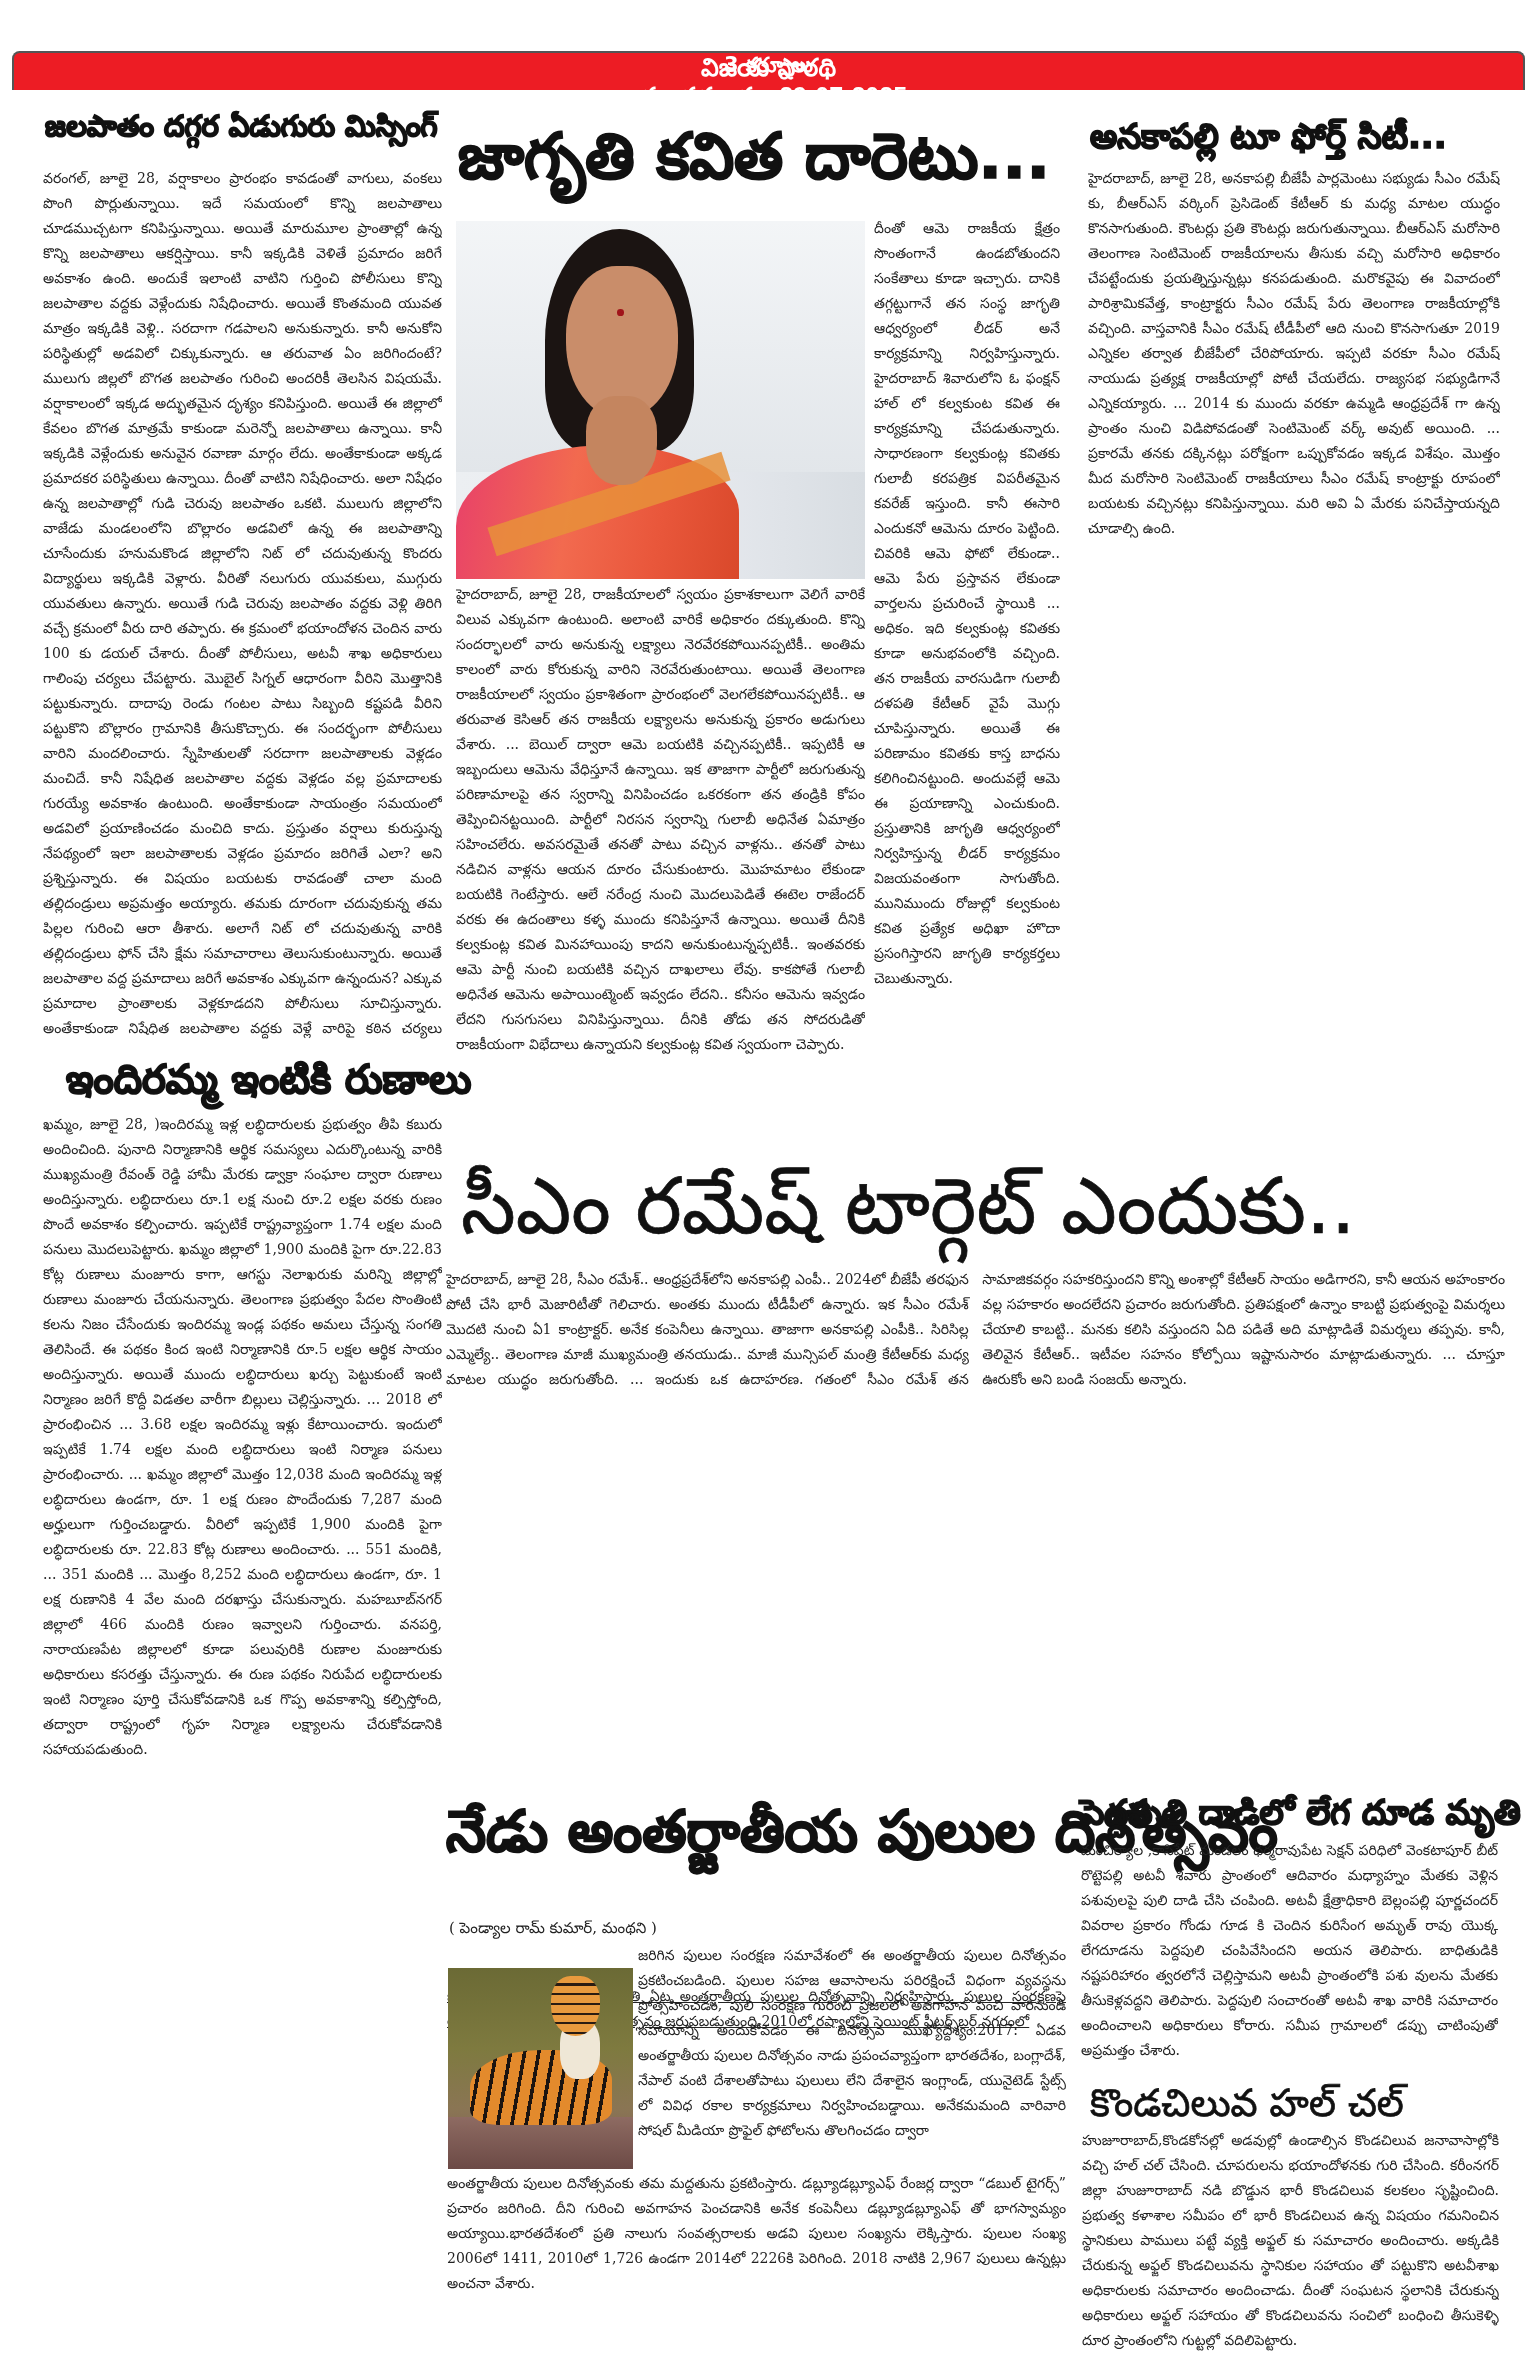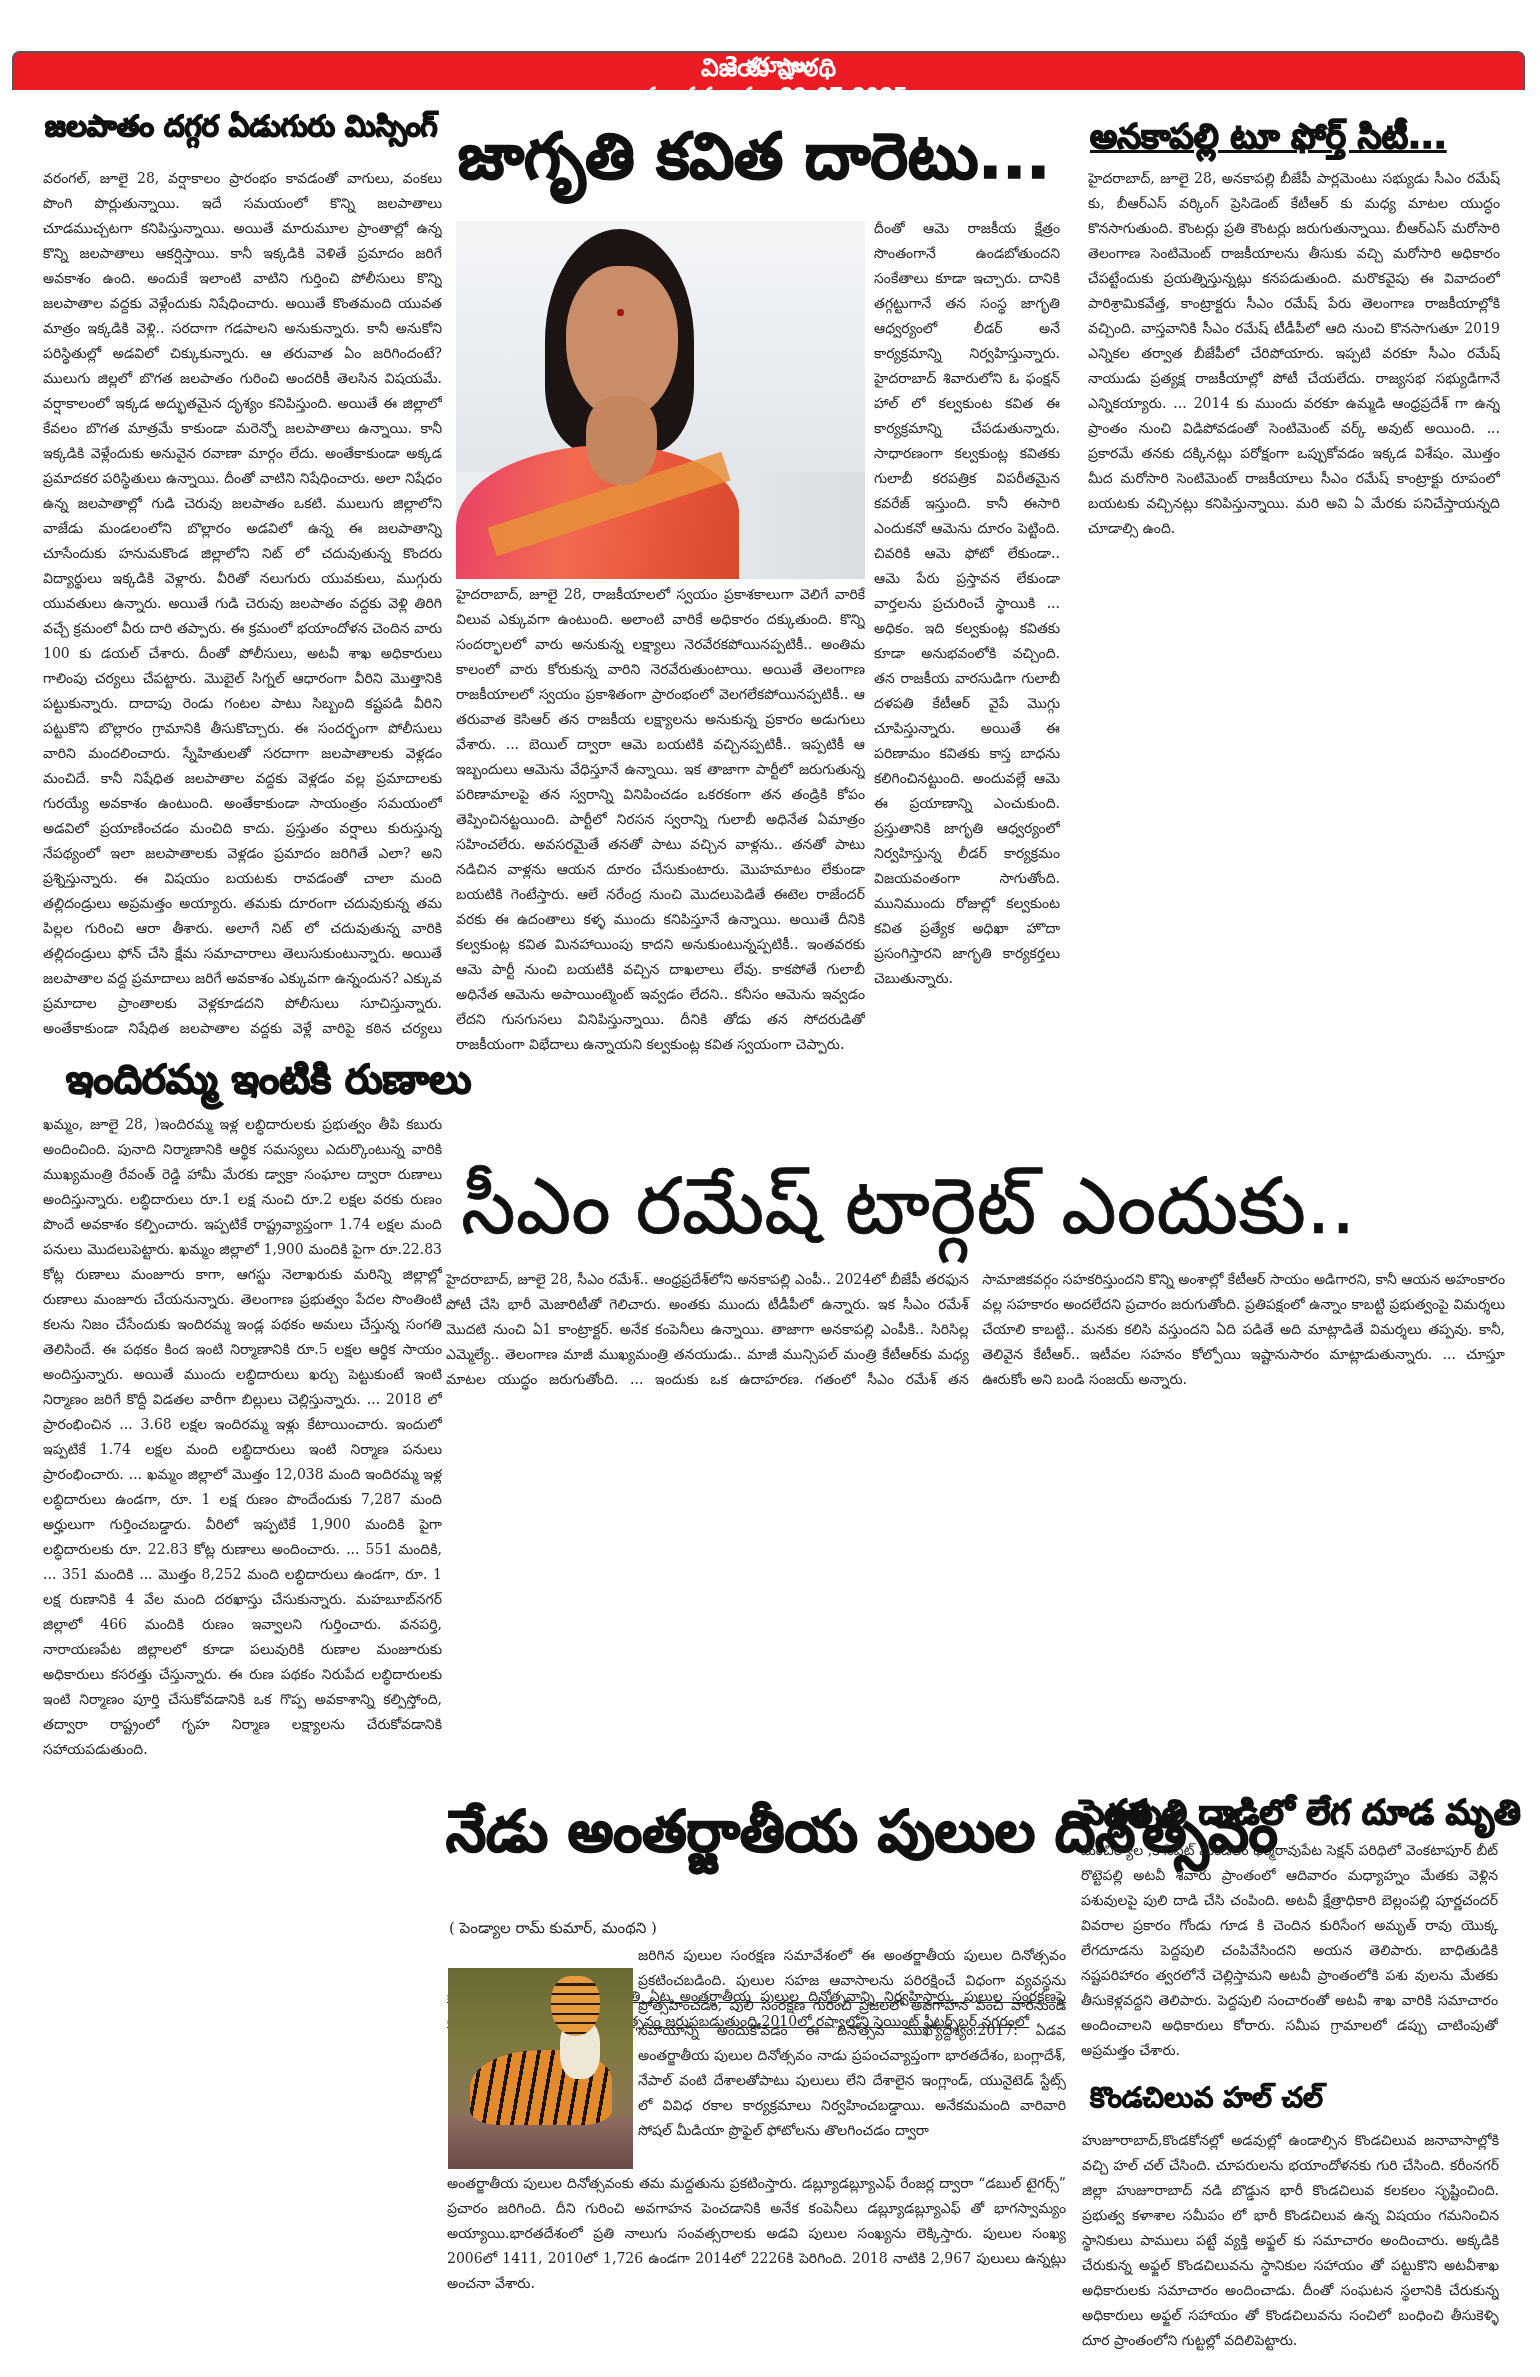--- a/index.html
+++ b/index.html
@@ -70,36 +70,36 @@
   <div class="hair"></div>
   <div class="saree"></div>
   <div class="border-band"></div>
   <div class="face"></div>
   <div class="bindi"></div>
   <div class="hand"></div>
 </div>
 <div class="body-text" style="left:874px; top:216px; width:186px; height:947px;">దీంతో ఆమె రాజకీయ క్షేత్రం సొంతంగానే ఉండబోతుందని సంకేతాలు కూడా ఇచ్చారు. దానికి తగ్గట్టుగానే తన సంస్థ జాగృతి ఆధ్వర్యంలో లీడర్ అనే కార్యక్రమాన్ని నిర్వహిస్తున్నారు. హైదరాబాద్ శివారులోని ఓ ఫంక్షన్ హాల్ లో కల్వకుంట కవిత ఈ కార్యక్రమాన్ని చేపడుతున్నారు. సాధారణంగా కల్వకుంట్ల కవితకు గులాబీ కరపత్రిక విపరీతమైన కవరేజ్ ఇస్తుంది. కానీ ఈసారి ఎందుకనో ఆమెను దూరం పెట్టింది. చివరికి ఆమె ఫోటో లేకుండా.. ఆమె పేరు ప్రస్తావన లేకుండా వార్తలను ప్రచురించే స్థాయికి ... అధికం. ఇది కల్వకుంట్ల కవితకు కూడా అనుభవంలోకి వచ్చింది. తన రాజకీయ వారసుడిగా గులాబీ దళపతి కేటీఆర్ వైపే మొగ్గు చూపిస్తున్నారు. అయితే ఈ పరిణామం కవితకు కాస్త బాధను కలిగించినట్టుంది. అందువల్లే ఆమె ఈ ప్రయాణాన్ని ఎంచుకుంది. ప్రస్తుతానికి జాగృతి ఆధ్వర్యంలో నిర్వహిస్తున్న లీడర్ కార్యక్రమం విజయవంతంగా సాగుతోంది. మునిముందు రోజుల్లో కల్వకుంట కవిత ప్రత్యేక అధిఖా హొదా ప్రసంగిస్తారని జాగృతి కార్యకర్తలు చెబుతున్నారు.</div>
 <div class="body-text" style="left:456px; top:582px; width:409px; height:582px;">హైదరాబాద్, జూలై 28, రాజకీయాలలో స్వయం ప్రకాశకాలుగా వెలిగే వారికే విలువ ఎక్కువగా ఉంటుంది. అలాంటి వారికే అధికారం దక్కుతుంది. కొన్ని సందర్భాలలో వారు అనుకున్న లక్ష్యాలు నెరవేరకపోయినప్పటికీ.. అంతిమ కాలంలో వారు కోరుకున్న వారిని నెరవేరుతుంటాయి. అయితే తెలంగాణ రాజకీయాలలో స్వయం ప్రకాశితంగా ప్రారంభంలో వెలగలేకపోయినప్పటికీ.. ఆ తరువాత కెసిఆర్ తన రాజకీయ లక్ష్యాలను అనుకున్న ప్రకారం అడుగులు వేశారు. ... బెయిల్ ద్వారా ఆమె బయటికి వచ్చినప్పటికీ.. ఇప్పటికీ ఆ ఇబ్బందులు ఆమెను వేధిస్తూనే ఉన్నాయి. ఇక తాజాగా పార్టీలో జరుగుతున్న పరిణామాలపై తన స్వరాన్ని వినిపించడం ఒకరకంగా తన తండ్రికి కోపం తెప్పించినట్టయింది. పార్టీలో నిరసన స్వరాన్ని గులాబీ అధినేత ఏమాత్రం సహించలేరు. అవసరమైతే తనతో పాటు వచ్చిన వాళ్లను.. తనతో పాటు నడిచిన వాళ్లను ఆయన దూరం చేసుకుంటారు. మొహమాటం లేకుండా బయటికి గెంటేస్తారు. ఆలే నరేంద్ర నుంచి మొదలుపెడితే ఈటెల రాజేందర్ వరకు ఈ ఉదంతాలు కళ్ళ ముందు కనిపిస్తూనే ఉన్నాయి. అయితే దీనికి కల్వకుంట్ల కవిత మినహాయింపు కాదని అనుకుంటున్నప్పటికీ.. ఇంతవరకు ఆమె పార్టీ నుంచి బయటికి వచ్చిన దాఖలాలు లేవు. కాకపోతే గులాబీ అధినేత ఆమెను అపాయింట్మెంట్ ఇవ్వడం లేదని.. కనీసం ఆమెను ఇవ్వడం లేదని గుసగుసలు వినిపిస్తున్నాయి. దీనికి తోడు తన సోదరుడితో రాజకీయంగా విభేదాలు ఉన్నాయని కల్వకుంట్ల కవిత స్వయంగా చెప్పారు.</div>
 
-<div class="headline" style="left:1090px; top:119px; font-size:34px;text-decoration:underline;">అనకాపల్లి టూ ఫోర్త్ సిటీ...</div>
+<div class="headline" style="left:1090px; top:119px; font-size:34px;">అనకాపల్లి టూ ఫోర్త్ సిటీ...</div>
 <div class="body-text" style="left:1088px; top:166px; width:412px; height:958px;">హైదరాబాద్, జూలై 28, అనకాపల్లి బీజేపీ పార్లమెంటు సభ్యుడు సీఎం రమేష్ కు, బీఆర్ఎస్ వర్కింగ్ ప్రెసిడెంట్ కేటీఆర్ కు మధ్య మాటల యుద్ధం కొనసాగుతుంది. కౌంటర్లు ప్రతి కౌంటర్లు జరుగుతున్నాయి. బీఆర్ఎస్ మరోసారి తెలంగాణ సెంటిమెంట్ రాజకీయాలను తీసుకు వచ్చి మరోసారి అధికారం చేపట్టేందుకు ప్రయత్నిస్తున్నట్లు కనపడుతుంది. మరొకవైపు ఈ వివాదంలో పారిశ్రామికవేత్త, కాంట్రాక్టరు సీఎం రమేష్ పేరు తెలంగాణ రాజకీయాల్లోకి వచ్చింది. వాస్తవానికి సీఎం రమేష్ టీడీపీలో ఆది నుంచి కొనసాగుతూ 2019 ఎన్నికల తర్వాత బీజేపీలో చేరిపోయారు. ఇప్పటి వరకూ సీఎం రమేష్ నాయుడు ప్రత్యక్ష రాజకీయాల్లో పోటీ చేయలేదు. రాజ్యసభ సభ్యుడిగానే ఎన్నికయ్యారు. ... 2014 కు ముందు వరకూ ఉమ్మడి ఆంధ్రప్రదేశ్ గా ఉన్న ప్రాంతం నుంచి విడిపోవడంతో సెంటిమెంట్ వర్క్ అవుట్ అయింది. ... ప్రకారమే తనకు దక్కినట్లు పరోక్షంగా ఒప్పుకోవడం ఇక్కడ విశేషం. మొత్తం మీద మరోసారి సెంటిమెంట్ రాజకీయాలు సీఎం రమేష్ కాంట్రాక్టు రూపంలో బయటకు వచ్చినట్లు కనిపిస్తున్నాయి. మరి అవి ఏ మేరకు పనిచేస్తాయన్నది చూడాల్సి ఉంది.</div>
 
 <div class="headline" style="left:461px; top:1167px; font-size:78px; -webkit-text-stroke:0.7px #111; font-weight:normal;">సీఎం రమేష్ టార్గెట్ ఎందుకు..</div>
 <div class="body-text" style="left:446px; top:1267px; width:1059px; height:499px; column-count:2; column-gap:13.4px;">హైదరాబాద్, జూలై 28, సీఎం రమేశ్.. ఆంధ్రప్రదేశ్‌లోని అనకాపల్లి ఎంపీ.. 2024లో బీజేపీ తరఫున పోటీ చేసి భారీ మెజారిటీతో గెలిచారు. అంతకు ముందు టీడీపీలో ఉన్నారు. ఇక సీఎం రమేశ్ మొదటి నుంచి ఏ1 కాంట్రాక్టర్. అనేక కంపెనీలు ఉన్నాయి. తాజాగా అనకాపల్లి ఎంపీకి.. సిరిసిల్ల ఎమ్మెల్యే.. తెలంగాణ మాజీ ముఖ్యమంత్రి తనయుడు.. మాజీ మున్సిపల్ మంత్రి కేటీఆర్‌కు మధ్య మాటల యుద్ధం జరుగుతోంది. ... ఇందుకు ఒక ఉదాహరణ. గతంలో సీఎం రమేశ్ తన సామాజికవర్గం సహకరిస్తుందని కొన్ని అంశాల్లో కేటీఆర్ సాయం అడిగారని, కానీ ఆయన అహంకారం వల్ల సహకారం అందలేదని ప్రచారం జరుగుతోంది. ప్రతిపక్షంలో ఉన్నాం కాబట్టి ప్రభుత్వంపై విమర్శలు చేయాలి కాబట్టి.. మనకు కలిసి వస్తుందని ఏది పడితే అది మాట్లాడితే విమర్శలు తప్పవు. కానీ, తెలివైన కేటీఆర్.. ఇటీవల సహనం కోల్పోయి ఇష్టానుసారం మాట్లాడుతున్నారు. ... చూస్తూ ఊరుకోం అని బండి సంజయ్ అన్నారు.</div>
 
 <div class="headline" style="left:446px; top:1803px; font-size:57px;">నేడు అంతర్జాతీయ పులుల దినోత్సవం</div>
 <div class="byline" style="left:449px; top:1871px;margin-top:48px;">( పెండ్యాల రామ్ కుమార్, మంథని )</div>
 <div class="body-text" style="left:447px; top:1984px; width:619px; height:78px;text-decoration:underline;">జూలై 29న ప్రపంచవ్యాప్తంగా ప్రతి ఏట అంతర్జాతీయ పులుల దినోత్సవాన్ని నిర్వహిస్తారు. పులుల సంరక్షణపై అవగాహన కలిగించడానికి ఈ దినోత్సవం జరుపబడుతుంది.2010లో రష్యాలోని సెయింట్ పీటర్స్‌బర్గ్ నగరంలో</div>
 <div class="photo tiger-photo">
   <div class="grass"></div>
   <div class="body"></div>
   <div class="chest"></div>
   <div class="head"></div>
 </div>
 <div class="body-text" style="left:638px; top:1943px; width:428px; height:228px;">జరిగిన పులుల సంరక్షణ సమావేశంలో ఈ అంతర్జాతీయ పులుల దినోత్సవం ప్రకటించబడింది. పులుల సహజ ఆవాసాలను పరిరక్షించే విధంగా వ్యవస్థను ప్రోత్సహించడం, పులి సంరక్షణ గురించి ప్రజలలో అవగాహన పెంచి వారినుండి సహాయాన్ని అందుకోవడం ఈ దినోత్సవ ముఖ్యోద్దేశ్యం.2017: ఏడవ అంతర్జాతీయ పులుల దినోత్సవం నాడు ప్రపంచవ్యాప్తంగా భారతదేశం, బంగ్లాదేశ్, నేపాల్ వంటి దేశాలతోపాటు పులులు లేని దేశాలైన ఇంగ్లాండ్, యునైటెడ్ స్టేట్స్ లో వివిధ రకాల కార్యక్రమాలు నిర్వహించబడ్డాయి. అనేకమమంది వారివారి సోషల్ మీడియా ప్రొఫైల్ ఫోటోలను తొలగించడం ద్వారా</div>
 <div class="body-text" style="left:447px; top:2171px; width:619px; height:134px;">అంతర్జాతీయ పులుల దినోత్సవంకు తమ మద్దతును ప్రకటింస్తారు. డబ్ల్యూడబ్ల్యూఎఫ్ రేంజర్ల ద్వారా “డబుల్ టైగర్స్” ప్రచారం జరిగింది. దీని గురించి అవగాహన పెంచడానికి అనేక కంపెనీలు డబ్ల్యూడబ్ల్యూఎఫ్ తో భాగస్వామ్యం అయ్యాయి.భారతదేశంలో ప్రతి నాలుగు సంవత్సరాలకు అడవి పులుల సంఖ్యను లెక్కిస్తారు. పులుల సంఖ్య 2006లో 1411, 2010లో 1,726 ఉండగా 2014లో 2226కి పెరిగింది. 2018 నాటికి 2,967 పులులు ఉన్నట్లు అంచనా వేశారు.</div>
 
 <div class="headline" style="left:1080px; top:1795px; font-size:34px;">పెద్దపులి దాడిలో లేగ దూడ మృతి</div>
 <div class="body-text" style="left:1081px; top:1838px; width:417px; height:224px;">మంచిర్యాల ,కాసిపేట్ మండలం ధర్మరావుపేట సెక్షన్ పరిధిలో వెంకటాపూర్ బీట్ రొట్టెపల్లి అటవీ శివారు ప్రాంతంలో ఆదివారం మధ్యాహ్నం మేతకు వెళ్లిన పశువులపై పులి దాడి చేసి చంపింది. అటవీ క్షేత్రాధికారి బెల్లంపల్లి పూర్ణచందర్ వివరాల ప్రకారం గోండు గూడ కి చెందిన కురిసేంగ అమృత్ రావు యొక్క లేగదూడను పెద్దపులి చంపివేసిందని అయన తెలిపారు. బాధితుడికి నష్టపరిహారం త్వరలోనే చెల్లిస్తామని అటవీ ప్రాంతంలోకి పశు వులను మేతకు తీసుకెళ్లవద్దని తెలిపారు. పెద్దపులి సంచారంతో అటవీ శాఖ వారికి సమాచారం అందించాలని అధికారులు కోరారు. సమీప గ్రామాలలో డప్పు చాటింపుతో అప్రమత్తం చేశారు.</div>
 
-<div class="headline" style="left:1090px; top:2084px; font-size:28px; -webkit-text-stroke:0.7px #111; font-weight:bold;">కొండచిలువ హల్ చల్</div>
+<div class="headline" style="left:1090px; top:2084px; font-size:38px; -webkit-text-stroke:0.7px #111; font-weight:normal;">కొండచిలువ హల్ చల్</div>
 <div class="body-text" style="left:1082px; top:2128px; width:417px; height:231px;">హుజూరాబాద్,కొండకోనల్లో అడవుల్లో ఉండాల్సిన కొండచిలువ జనావాసాల్లోకి వచ్చి హల్ చల్ చేసింది. చూపరులను భయాందోళనకు గురి చేసింది. కరీంనగర్ జిల్లా హుజూరాబాద్ నడి బొడ్డున భారీ కొండచిలువ కలకలం సృష్టించింది. ప్రభుత్వ కళాశాల సమీపం లో భారీ కొండచిలువ ఉన్న విషయం గమనించిన స్థానికులు పాములు పట్టే వ్యక్తి అఫ్జల్ కు సమాచారం అందించారు. అక్కడికి చేరుకున్న అఫ్జల్ కొండచిలువను స్థానికుల సహాయం తో పట్టుకొని అటవీశాఖ అధికారులకు సమాచారం అందించాడు. దీంతో సంఘటన స్థలానికి చేరుకున్న అధికారులు అఫ్జల్ సహాయం తో కొండచిలువను సంచిలో బంధించి తీసుకెళ్ళి దూర ప్రాంతంలోని గుట్టల్లో వదిలిపెట్టారు.</div>
 
 
 </body></html>

